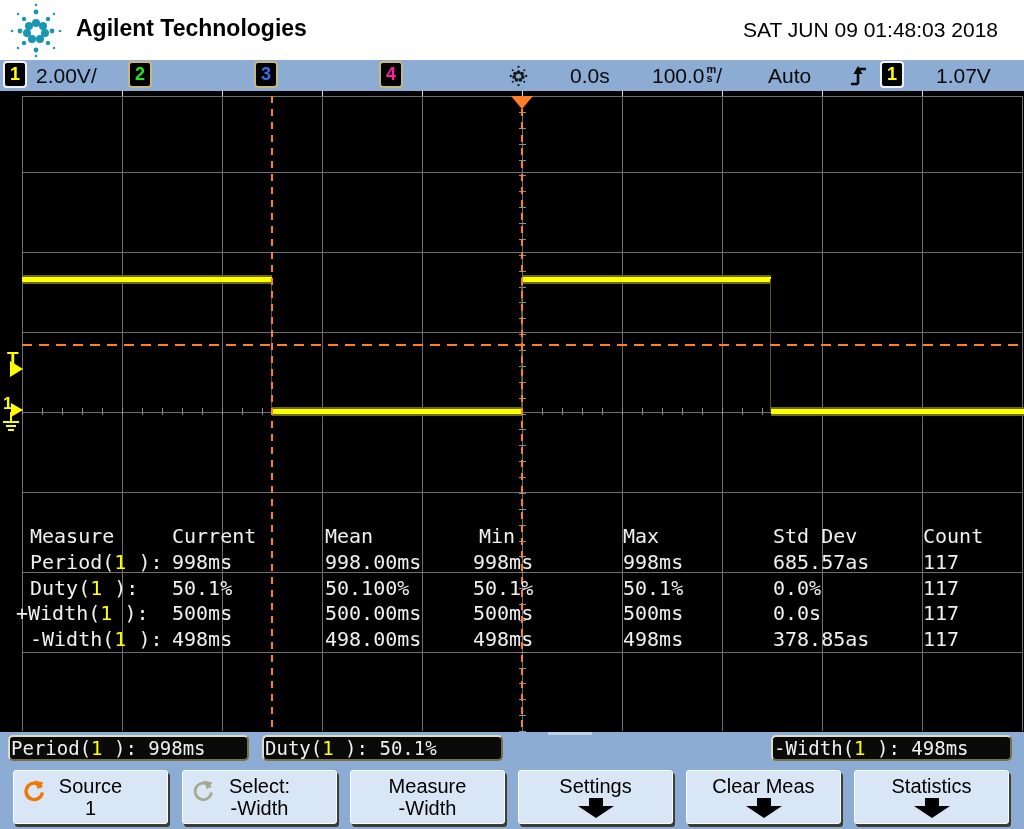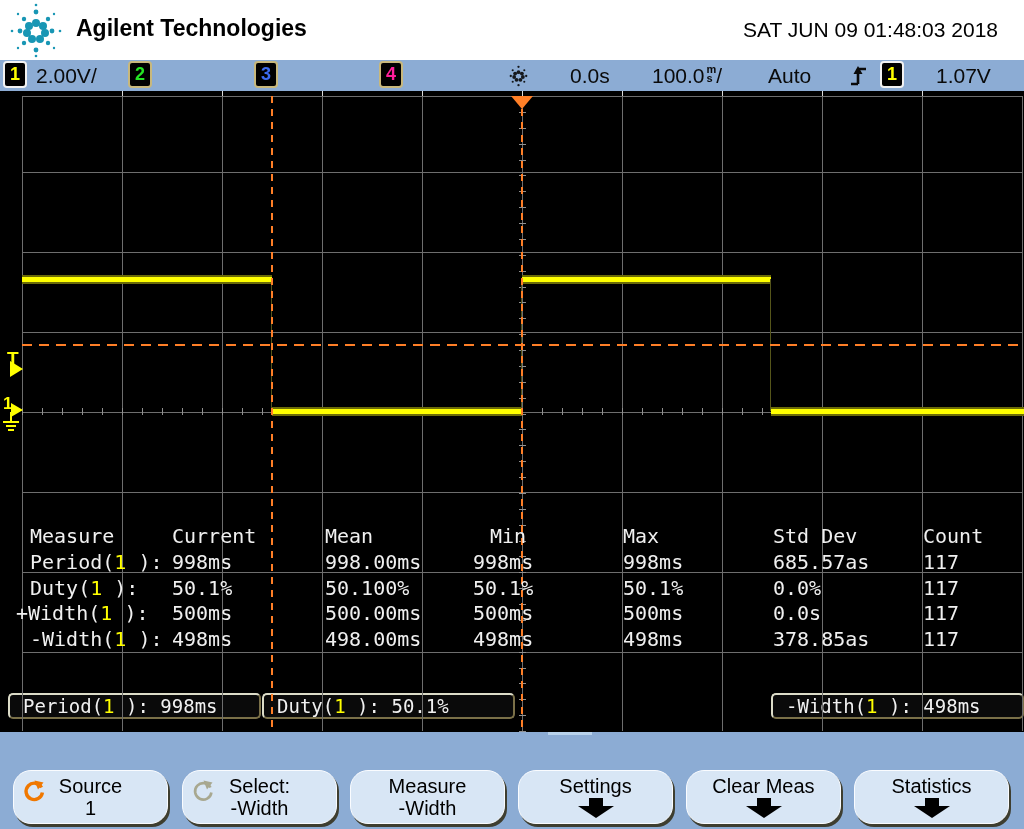--- a/index.html
+++ b/index.html
@@ -34,26 +34,26 @@
              border-top:7px solid transparent;border-bottom:7px solid transparent;
              border-left:12px solid #FFFF00;}
   .gnd{position:absolute;background:#FFFF00;z-index:6;}
   
   .mtxt{position:absolute;color:#F0F0F0;font-family:"DejaVu Sans Mono",monospace;font-size:20px;
         white-space:pre;z-index:7;}
   .ych{color:#FFFF00;}
   
   .robar{position:absolute;left:0;top:732px;width:1024px;height:97px;background:#8CACD4;}
   .timeref{position:absolute;left:548px;top:732px;width:44px;height:3px;background:#B9D3EC;}
-  .robox{position:absolute;top:693px;height:22px;width:236px;background:#0A0A0A;border:2px solid;
+  .robox{position:absolute;top:735px;height:22px;width:236px;background:#0A0A0A;border:2px solid;
          border-color:#DCDCC8 #7A7048 #7A7048 #DCDCC8;border-radius:5px;color:#F0F0F0;
-         font-family:"DejaVu Sans Mono",monospace;font-size:19px;line-height:22px;padding-left:13px;
+         font-family:"DejaVu Sans Mono",monospace;font-size:19px;line-height:22px;padding-left:1px;
          white-space:pre;overflow:hidden;}
   .skbtn{position:absolute;top:770px;width:153px;height:52px;background:#D8E6F5;
-         border:1px solid #FAFCFF;border-radius:18px;box-shadow:2px 3px 0 #3E3E30;
+         border:1px solid #FAFCFF;border-radius:3px;box-shadow:2px 3px 0 #3E3E30;
          color:#000;font-size:20px;text-align:center;}
   .skl1{margin-top:4px;line-height:22px;}
   .skl2{line-height:22px;}
   .knob{position:absolute;left:8px;top:8px;}
   .arr{position:relative;margin:1px auto 0;width:36px;height:20px;}
   .arr .stem{position:absolute;left:11px;top:0;width:14px;height:8px;background:#000;}
   .arr .head{position:absolute;left:0;top:8px;width:0;height:0;
              border-left:18px solid transparent;border-right:18px solid transparent;
              border-top:12px solid #000;}
 </style>
@@ -138,21 +138,21 @@
   <div class="gmark-tri"></div>
   <div class="gnd" style="left:10px;top:412px;width:2px;height:9px"></div>
   <div class="gnd" style="left:3px;top:421px;width:16px;height:2px"></div>
   <div class="gnd" style="left:6px;top:425px;width:10px;height:2px"></div>
   <div class="gnd" style="left:8px;top:429px;width:6px;height:2px"></div>
 
   <div>
     <span class="mtxt" style="left:30px;top:524px">Measure</span>
     <span class="mtxt" style="left:172px;top:524px">Current</span>
     <span class="mtxt" style="left:325px;top:524px">Mean</span>
-    <span class="mtxt" style="left:490px;top:524px">Min</span>
+    <span class="mtxt" style="left:479px;top:524px">Min</span>
     <span class="mtxt" style="left:623px;top:524px">Max</span>
     <span class="mtxt" style="left:773px;top:524px">Std Dev</span>
     <span class="mtxt" style="left:923px;top:524px">Count</span>
 
     <span class="mtxt" style="left:30px;top:550px"><span>Period(</span><span class="ych">1</span><span>&nbsp;):</span></span>
     <span class="mtxt" style="left:172px;top:550px">998ms</span>
     <span class="mtxt" style="left:325px;top:550px">998.00ms</span>
     <span class="mtxt" style="left:473px;top:550px">998ms</span>
     <span class="mtxt" style="left:623px;top:550px">998ms</span>
     <span class="mtxt" style="left:773px;top:550px">685.57as</span>

